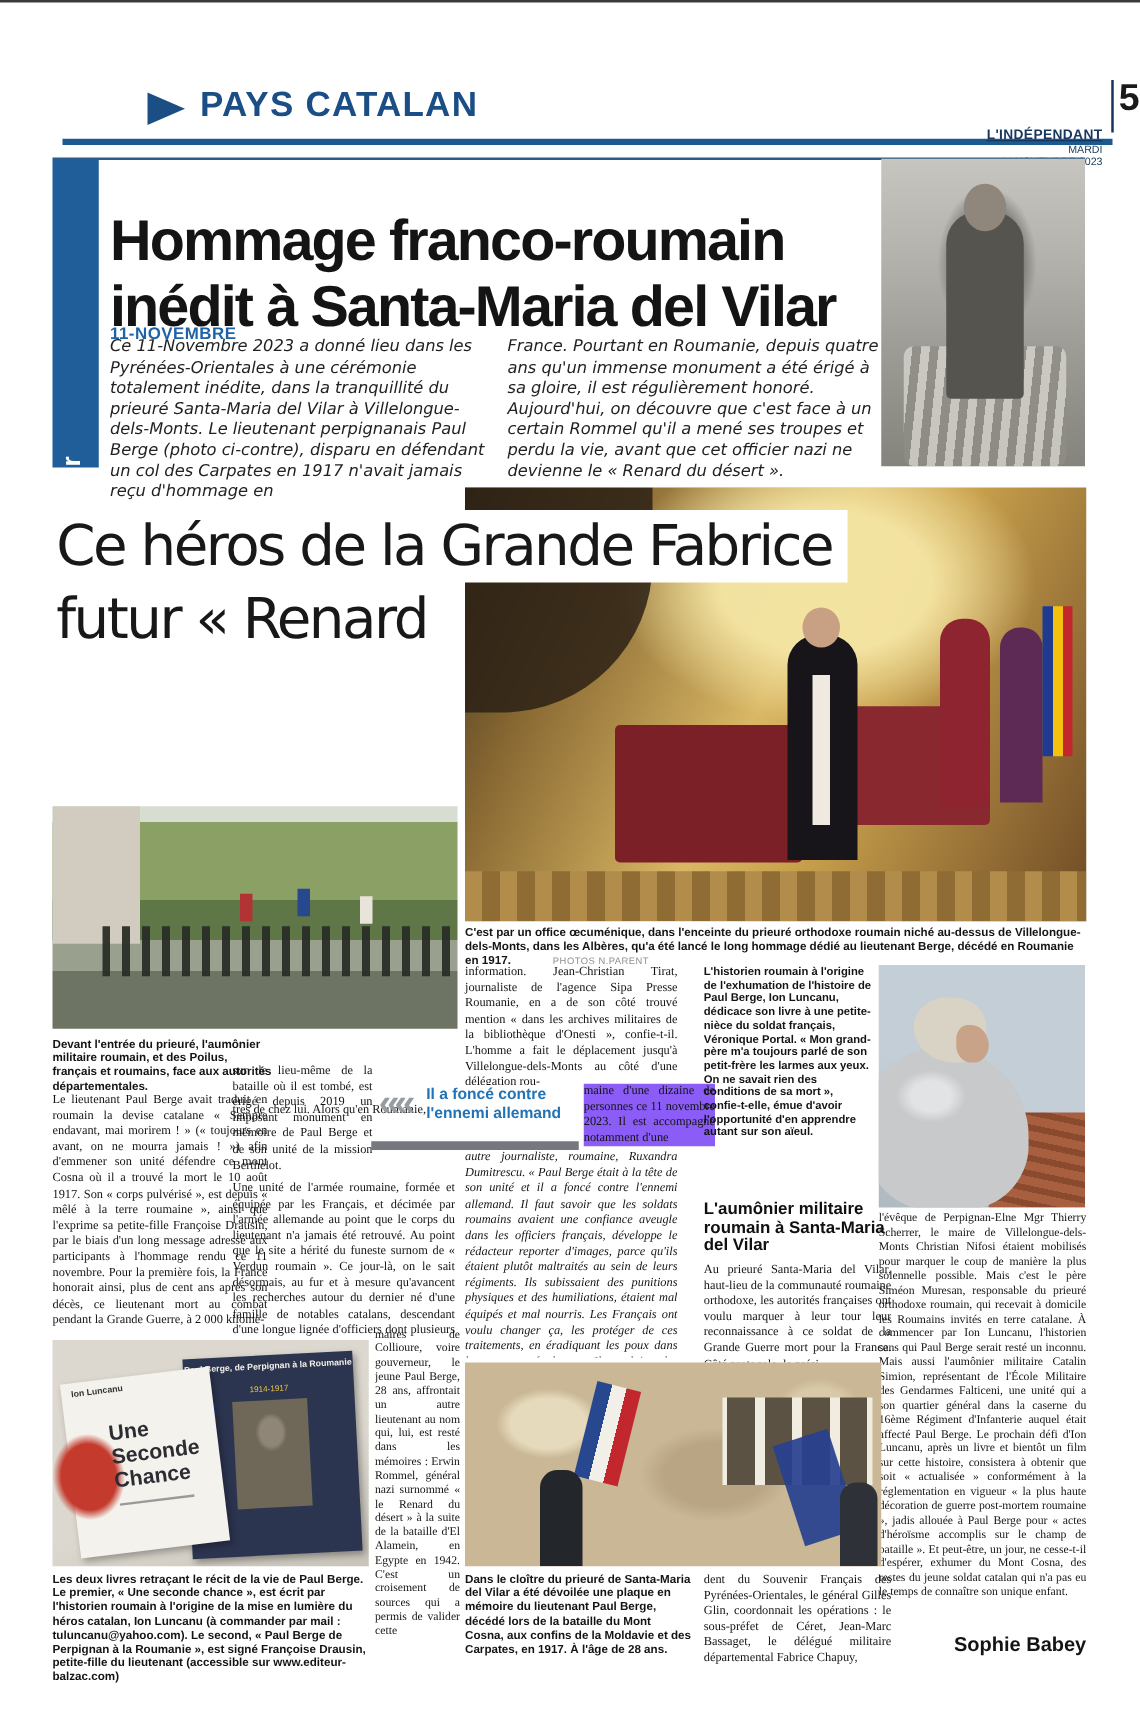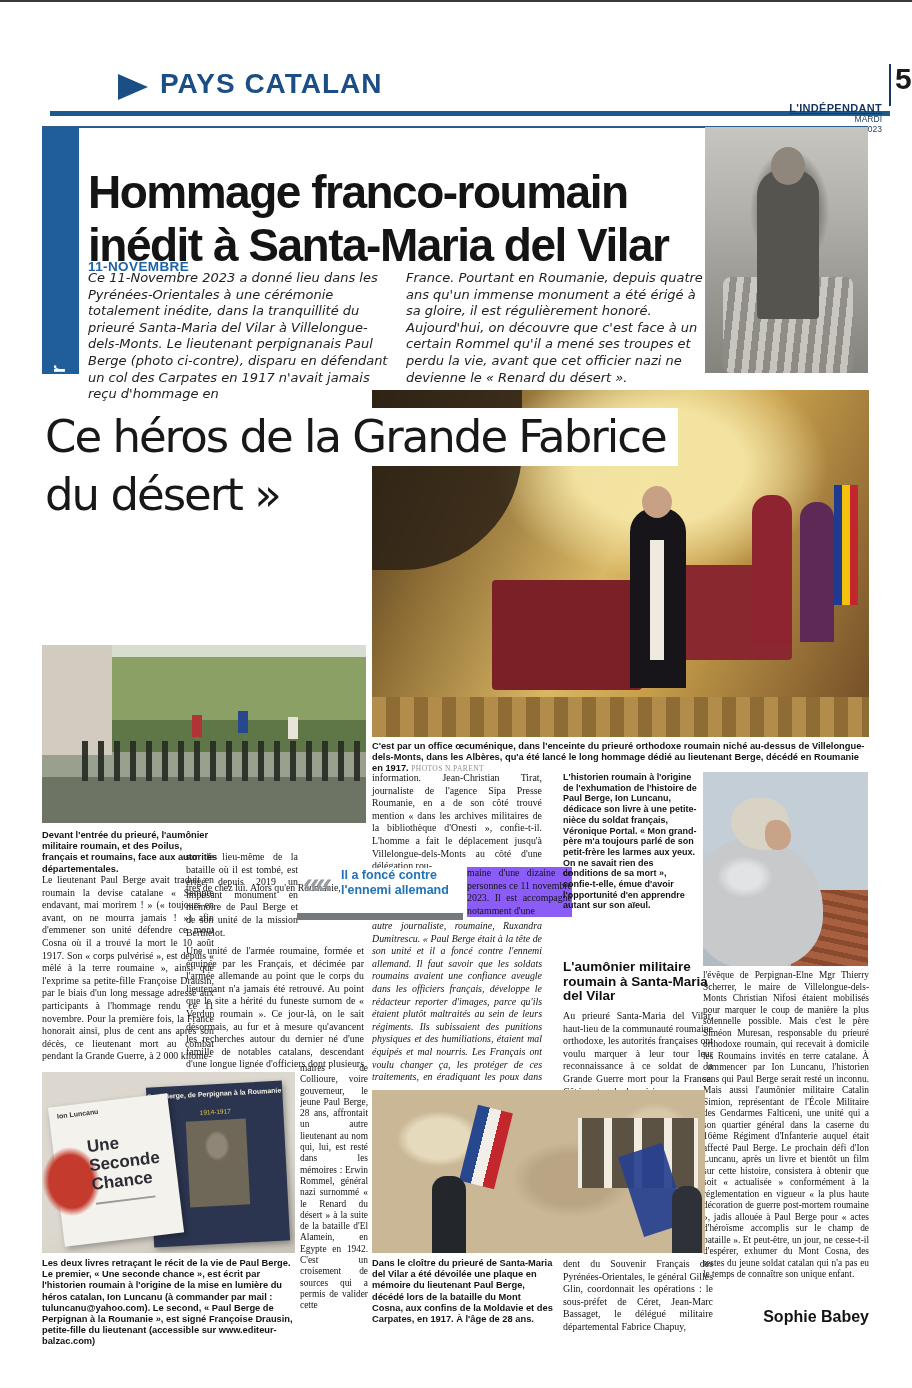--- a/index.html
+++ b/index.html
@@ -35,21 +35,21 @@
   .intro div{width:302px;font-family:"DejaVu Sans",sans-serif;font-style:oblique;font-size:13px;
              line-height:16.6px;color:#222;}
 
   
   .feature-h{left:45px;top:408px;font-family:"DejaVu Sans",sans-serif;font-weight:normal;
              color:#181818;font-size:45px;letter-spacing:-2px;}
   .feature-h span{display:table;background:#ffffff;padding:2px 12px 2px 0;line-height:54px;white-space:nowrap;}
 
   
   .cap{font-family:"Liberation Sans",sans-serif;font-weight:bold;font-size:9.3px;line-height:11.2px;color:#141414;}
-  .credit{font-family:Liberation Serif, serif;font-weight:normal;font-size:7.5px;color:#8f8f8f;letter-spacing:.4px;}
+  .credit{font-family:Liberation Sans, sans-serif;font-weight:normal;font-size:7.5px;color:#8f8f8f;letter-spacing:.4px;margin-left:31px;}
   .bodytxt{font-size:9.9px;line-height:12.6px;text-align:justify;color:#141414;}
   .subhead{font-family:"Liberation Sans",sans-serif;font-weight:bold;font-size:13.5px;line-height:14.5px;color:#101010;}
   .pq-chevrons{left:303px;top:866px;font-family:"Liberation Sans",sans-serif;font-weight:bold;
                font-size:30px;color:#979ca1;letter-spacing:-4px;}
   .pq-text{left:341px;top:868px;width:122px;font-family:"Liberation Sans",sans-serif;font-weight:bold;
            font-size:12.5px;line-height:14.5px;color:#2173b5;background:#fff;}
   .pq-bar{left:297px;top:913px;width:166px;height:7px;background:#75797d;}
   .byline{font-family:"Liberation Sans",sans-serif;font-weight:bold;font-size:16px;color:#141414;text-align:right;}
 
   
@@ -165,21 +165,21 @@
   <div class="layer ch-priest"></div>
   <div class="layer ch-stole"></div>
   <div class="layer ch-priest-head"></div>
   <div class="layer ch-clergy"></div>
   <div class="layer ch-clergy2"></div>
   <div class="layer ch-flag-ro"></div>
   <div class="layer ch-floor"></div>
 </div>
 <div class="abs feature-h">
   <span>Ce héros de la Grande Fabrice</span>
-  <span>du désert »</span>
+  <span>futur « Renard</span>
 </div>
 <div class="abs cap" style="left:372px;top:741px;width:497px;">
   <span>C'est par un office œcuménique, dans l'enceinte du prieuré orthodoxe roumain niché au-dessus de Villelongue-dels-Monts, dans les Albères, qu'a été lancé le long hommage dédié au lieutenant Berge, décédé en Roumanie en 1917.</span>
   <span class="credit">PHOTOS N.PARENT</span>
 </div>
 
 <div class="photo ceremony" style="left:42px;top:645px;width:324px;height:178px;">
   <div class="layer ce-building"></div>
   <div class="layer ce-crowd"></div>
   <div class="layer ce-flag1"></div>

